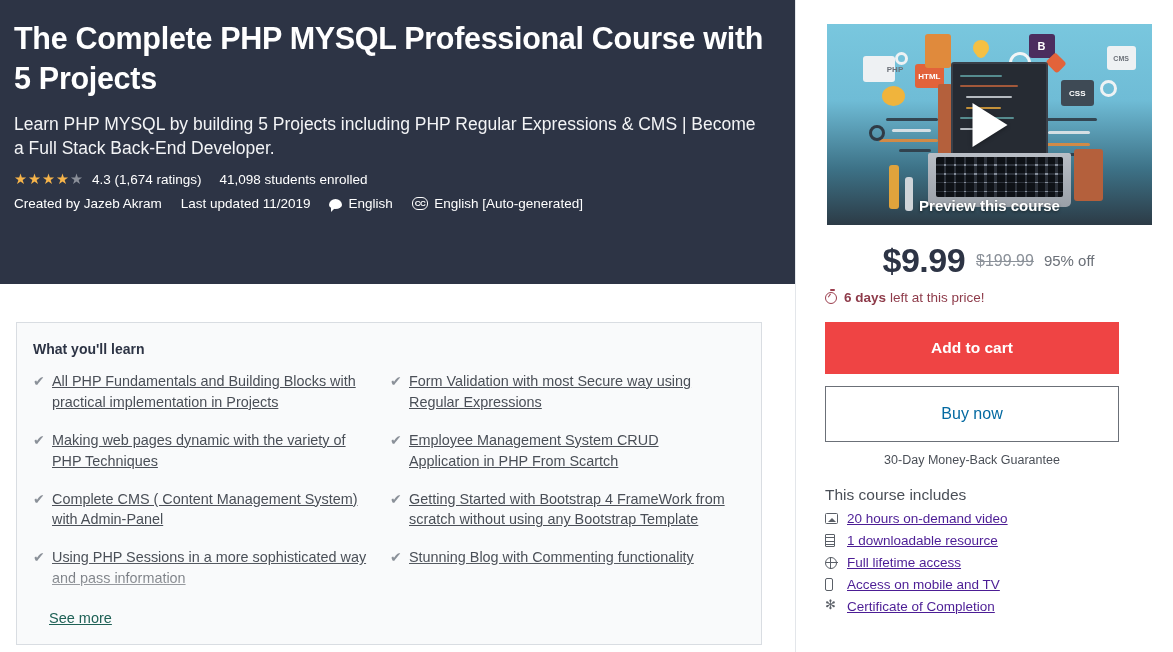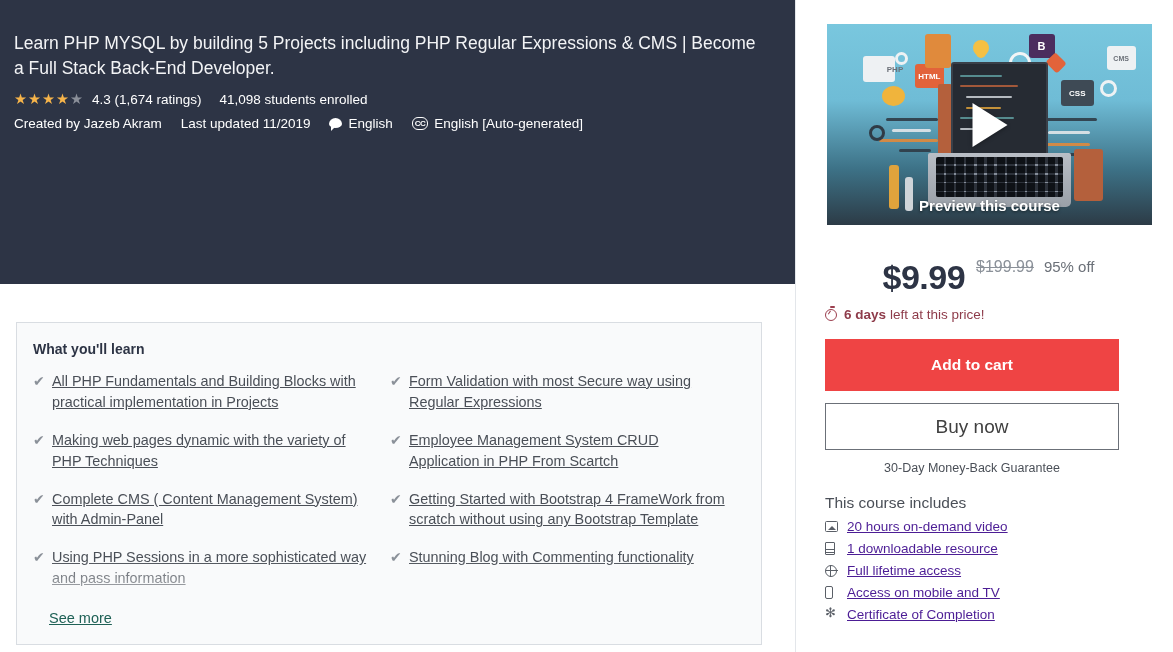--- a/index.html
+++ b/index.html
@@ -177,22 +177,22 @@
     filter: drop-shadow(0 1px 2px rgba(0,0,0,.35));
   }
   .preview-label {
     position: absolute; left: 0; right: 0; bottom: 11px;
     text-align: center; color: #ffffff;
     font-size: 15px; font-weight: bold;
     text-shadow: 0 1px 3px rgba(0,0,0,.55);
   }
 
   .price-row {
-    margin-top: 33px;
-    display: flex; align-items: flex-start; justify-content: center; padding-left: 8px;
+    margin-top: 16px;
+    display: flex; align-items: center; justify-content: center; padding-left: 8px;
   }
   .price-current {
     font-size: 34px; font-weight: bold; color: #2d3445;
     letter-spacing: -0.5px;
   }
   .price-original {
     margin-left: 11px; font-size: 16px; color: #8b9199;
     text-decoration: line-through;
   }
   .price-discount { margin-left: 10px; font-size: 15px; color: #6b7078; }
@@ -220,24 +220,24 @@
 
   .btn-cart {
     display: block; margin: 17px 21px 0 29px;
     height: 52px; width: 294px;
     background: #ef4444; border: none; color: #ffffff;
     font-family: "Liberation Sans", sans-serif;
     font-size: 15.5px; font-weight: bold; cursor: pointer;
   }
   .btn-buy {
     display: block; margin: 12px 21px 0 29px;
-    height: 47px; width: 294px;
-    background: #ffffff; border: 1px solid #6b7078; color: #404040;
+    height: 56px; width: 294px;
+    background: #ffffff; border: 1px solid #6b7078; color: #0369a1;
     font-family: "Liberation Sans", sans-serif;
-    font-size: 19px; cursor: pointer;
+    font-size: 16px; cursor: pointer;
   }
   .guarantee {
     margin-top: 11px; width: 294px; margin-left: 29px;
     text-align: center; font-size: 12.5px; color: #4a4f57;
   }
 
   .includes-title {
     margin: 19px 0 0 29px;
     font-size: 15.5px; color: #4a4f57;
   }
@@ -296,20 +296,21 @@
     font-size: 13px; color: #5a5f67; line-height: 1;
   }
 </style>
 </head>
 <body>
 
 <div class="page">
 
   <div class="hero-band">
     <div class="hero-inner">
+      <h1 class="course-title">The Complete PHP MYSQL Professional Course with 5 Projects</h1>
       <div class="course-subtitle">Learn PHP MYSQL by building 5 Projects including PHP Regular Expressions &amp; CMS | Become a Full Stack Back-End Developer.</div>
 
       <div class="meta-rating">
         <span class="stars">
           <span class="star">★</span>
           <span class="star">★</span>
           <span class="star">★</span>
           <span class="star">★</span>
           <span class="star off">★</span>
         </span>

